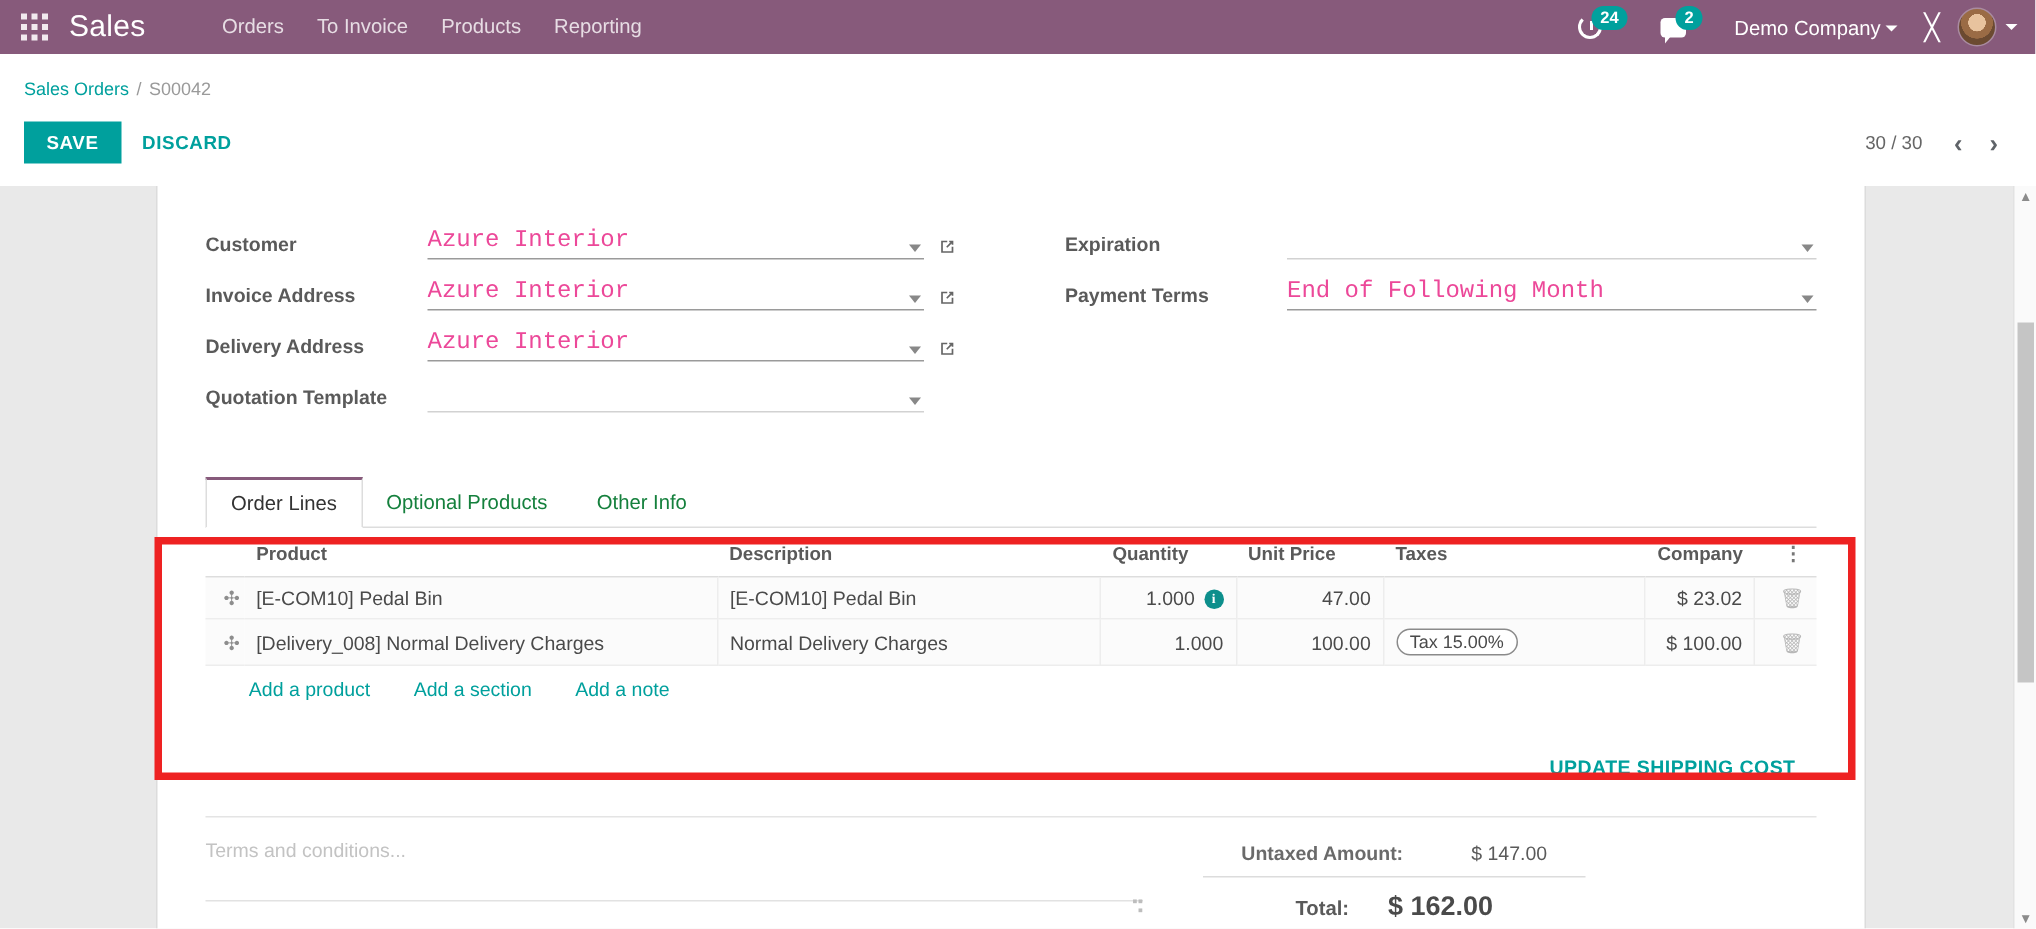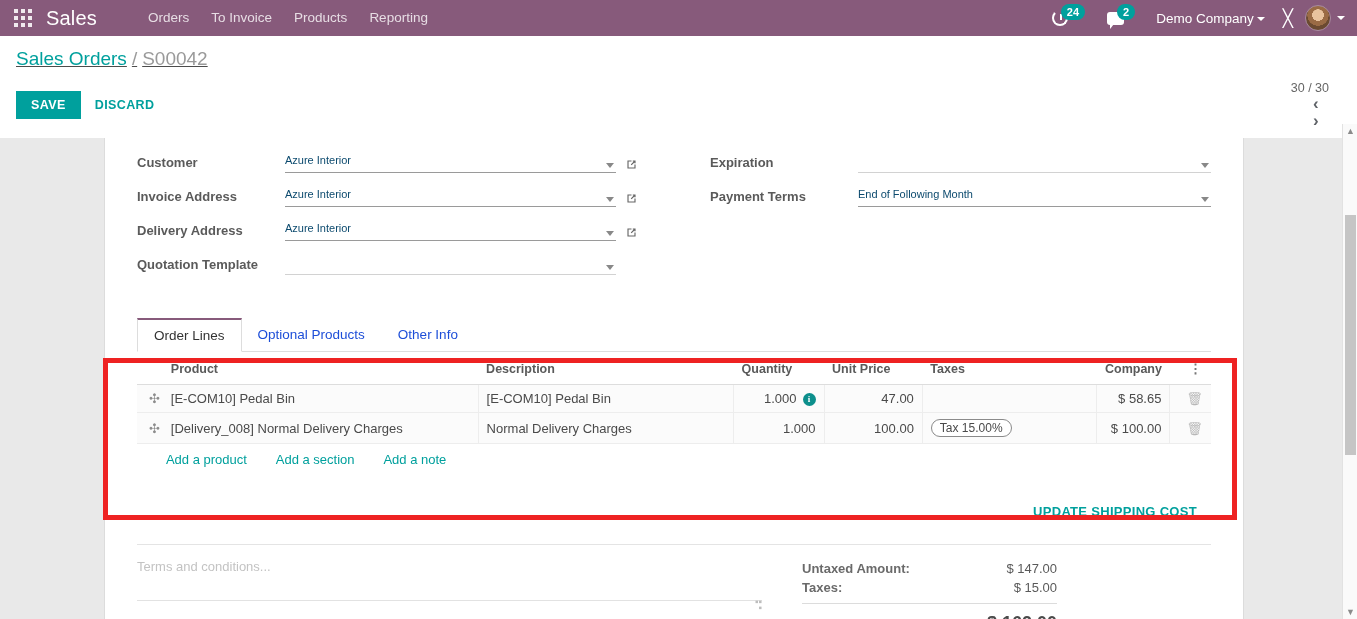--- a/index.html
+++ b/index.html
@@ -56,36 +56,36 @@
   #debug-ico { padding:0 12px; cursor:pointer; color:#fff; font-size:17px; line-height:1; }
   #avatar {
     width:26px; height:26px; border-radius:50%;
     background:radial-gradient(circle at 50% 38%, #e8c39e 0 30%, #9a6b45 31% 55%, #6b4a31 56% 100%);
     border:1px solid #a98ba0; cursor:pointer;
   }
   #avatar-caret { margin-left:6px; margin-right:4px; }
 
   
   #control-panel { padding:10px 16px 0 16px; background:#fff; position:relative; z-index:4; }
-  #breadcrumb { font-size:19px; line-height:26px;text-decoration:underline; }
+  #breadcrumb { font-size:12px; line-height:26px; }
   #breadcrumb .bc-link { color:#00A09D; cursor:pointer; }
   #breadcrumb .bc-sep { color:#9a9a9a; margin:0 5px; }
   #breadcrumb .bc-current { color:#9a9a9a; }
   #cp-row { display:flex; align-items:center; margin-top:9px; padding-bottom:9px; }
   #save-btn {
     background:#00A09D; color:#fff; border:none;
     font-size:12.5px; font-weight:bold; letter-spacing:.4px;
     padding:7px 15px; cursor:pointer; font-family:inherit;
   }
   #discard-btn {
     color:#00A09D; background:none; border:none;
     font-size:12.5px; font-weight:bold; letter-spacing:.4px;
     padding:7px 14px; cursor:pointer; font-family:inherit;
   }
-  #pager { margin-left:auto; display:flex; align-items:center; color:#666; font-size:12.5px;flex-direction:column; }
+  #pager { margin-left:auto; display:flex; align-items:center; color:#666; font-size:12.5px; }
   #pager-count { margin-right:12px; }
   .pager-arrow { padding:0 9px; font-size:17px; color:#5f6368; cursor:pointer; line-height:1; font-weight:bold; }
 
   
   #content-wrap {
     position:absolute; left:0; right:0; top:124px; bottom:0;
     background:#e9e9e9;
   }
   #sheet-bg {
     position:absolute; left:104px; right:113px; top:0; bottom:0;
@@ -97,38 +97,38 @@
   #form-grid { display:flex; gap:72px; }
   .form-col { flex:1 1 0; }
   .field-row { display:flex; align-items:flex-end; margin-bottom:11px; height:23px; }
   .field-label {
     width:148px; flex:0 0 148px; font-weight:bold; color:#5a5a5a; font-size:13px;
     padding-bottom:3px;
   }
   .field-ctrl { flex:1 1 auto; display:flex; align-items:flex-end; position:relative; }
   .field-input {
     flex:1 1 auto; border:none; border-bottom:1px solid #9a9a9a;
-    padding:0 14px 3px 0; font-family:Liberation Sans, sans-serif; font-size:11px; color:#0c4a6e;
+    padding:0 14px 3px 0; font-family:Liberation Mono, monospace; font-size:16px; color:#ec4899;
     background:transparent; outline:none; line-height:18px;
   }
   .field-input.empty-line { border-bottom:1px solid #d2d2d2; }
   .sel-caret {
     position:absolute; right:2px; bottom:5px; width:0; height:0;
     border-left:4px solid transparent; border-right:4px solid transparent;
     border-top:5px solid #888; pointer-events:none;
   }
   .ext-link { width:22px; flex:0 0 22px; text-align:right; color:#666; cursor:pointer; padding-bottom:2px; }
   .ext-link svg { display:block; margin-left:auto; }
   .caret-holder { position:relative; flex:1 1 auto; display:flex; }
 
   
   #notebook { margin-top:31px; }
   #tabs { display:flex; border-bottom:1px solid #dddddd; }
   .tab {
-    padding:8px 16px 8px 16px; font-size:13.5px; color:#1d4ed8; cursor:pointer;
+    padding:8px 16px 8px 16px; font-size:13.5px; color:#15803d; cursor:pointer;
     border:1px solid transparent; border-bottom:none; background:transparent;
     position:relative; top:1px; margin-right:-1px;
   }
   .tab.active {
     color:#333; background:#fff; border-color:#dddddd;
     border-top:2px solid #875A7B; border-bottom:1px solid #fff;
   }
 
   
   #lines-table { width:100%; border-collapse:collapse; margin-top:0; }
@@ -171,21 +171,21 @@
   #bottom-area { display:flex; margin-top:12px; border-top:1px solid #e4e4e4; padding-top:14px; }
   #terms-col { flex:1 1 auto; padding-right:40px; max-width:665px; }
   #terms-box {
     width:100%; height:42px; border:none; border-bottom:1px solid #e2e2e2;
     resize:none; font-family:inherit; font-size:13px; color:#333;
     outline:none; padding:0; background:transparent; overflow:hidden;
   }
   #terms-box::placeholder { color:#c3c3c3; }
   #resize-grip { text-align:right; color:#bdbdbd; font-size:10px; line-height:6px; margin-top:-5px; }
   #totals-col { width:255px; flex:0 0 255px; }
-  .total-line { display:flex; justify-content:space-between; align-items:baseline; padding:2px 0; }
+  .total-line { display:flex; justify-content:center; align-items:baseline; padding:2px 0; }
   .total-label { font-weight:bold; color:#6a6a6a; font-size:13px; margin-right:18px; }
   .total-value { color:#5a5a5a; font-size:13px; min-width:78px; text-align:right; }
   #total-final { border-top:1px solid #dcdcdc; margin-top:6px; padding-top:9px; }
   #total-final .total-label { font-size:13.5px; color:#5a5a5a; }
   #total-final .total-value { font-size:18px; font-weight:bold; color:#4a4a4a; }
 
   
   #annotation-box {
     position:absolute; left:103px; top:358px; width:1134px; height:162px;
     border:5px solid #ee2222; pointer-events:none; z-index:6;
@@ -373,21 +373,21 @@
             </tr>
           </thead>
           <tbody>
             <tr>
               <td class="handle-cell"><span class="move-handle">✣</span></td>
               <td>[E-COM10] Pedal Bin</td>
               <td>[E-COM10] Pedal Bin</td>
               <td class="col-right"><span>1.000</span><span class="info-ico">i</span></td>
               <td class="col-right">47.00</td>
               <td></td>
-              <td class="col-right">$ 58.65</td>
+              <td class="col-right">$ 23.02</td>
               <td style="text-align:right"><span class="trash-ico">🗑</span></td>
             </tr>
             <tr>
               <td class="handle-cell"><span class="move-handle">✣</span></td>
               <td>[Delivery_008] Normal Delivery Charges</td>
               <td>Normal Delivery Charges</td>
               <td class="col-right">1.000</td>
               <td class="col-right">100.00</td>
               <td><span class="tax-badge">Tax 15.00%</span></td>
               <td class="col-right">$ 100.00</td>
@@ -412,24 +412,20 @@
       <div id="bottom-area">
         <div id="terms-col">
           <textarea id="terms-box" placeholder="Terms and conditions..." style=""></textarea>
           <div id="resize-grip">▪▪<br>▪</div>
         </div>
         <div id="totals-col">
           <div class="total-line">
             <span class="total-label">Untaxed Amount:</span>
             <span class="total-value">$ 147.00</span>
           </div>
-          <div class="total-line">
-            <span class="total-label">Taxes:</span>
-            <span class="total-value">$ 15.00</span>
-          </div>
           <div class="total-line" id="total-final">
             <span class="total-label">Total:</span>
             <span class="total-value">$ 162.00</span>
           </div>
         </div>
       </div>
 
     </div>
   </div>
 </div>

